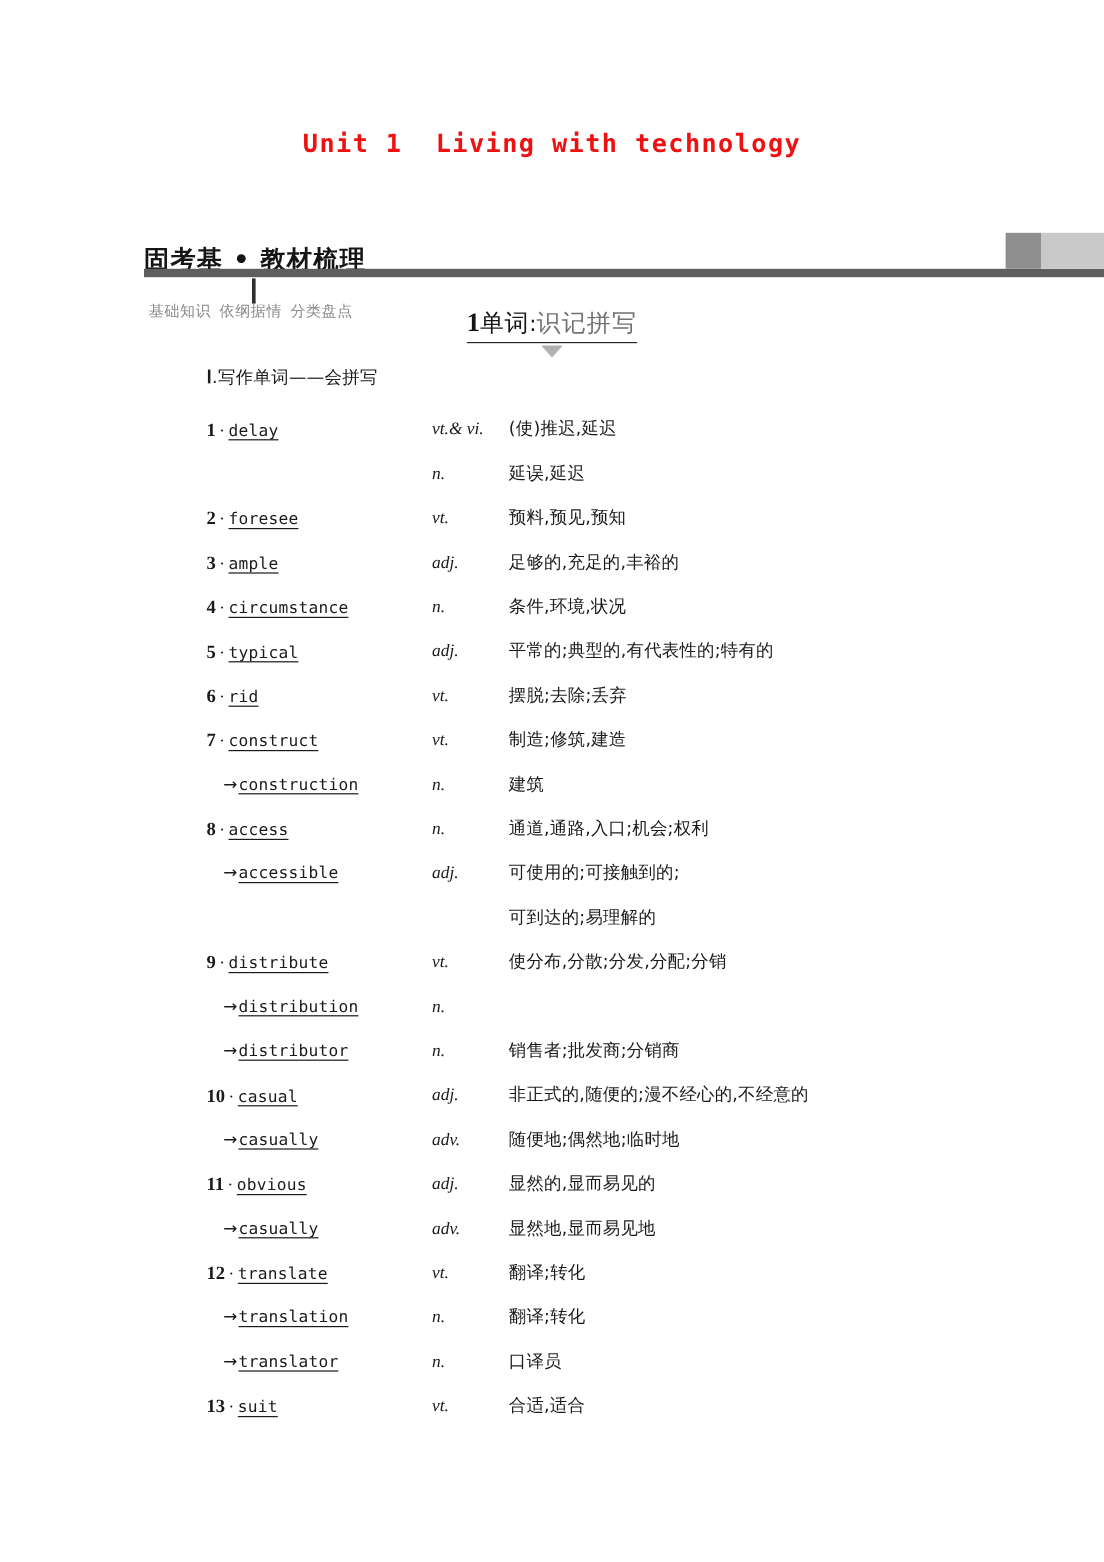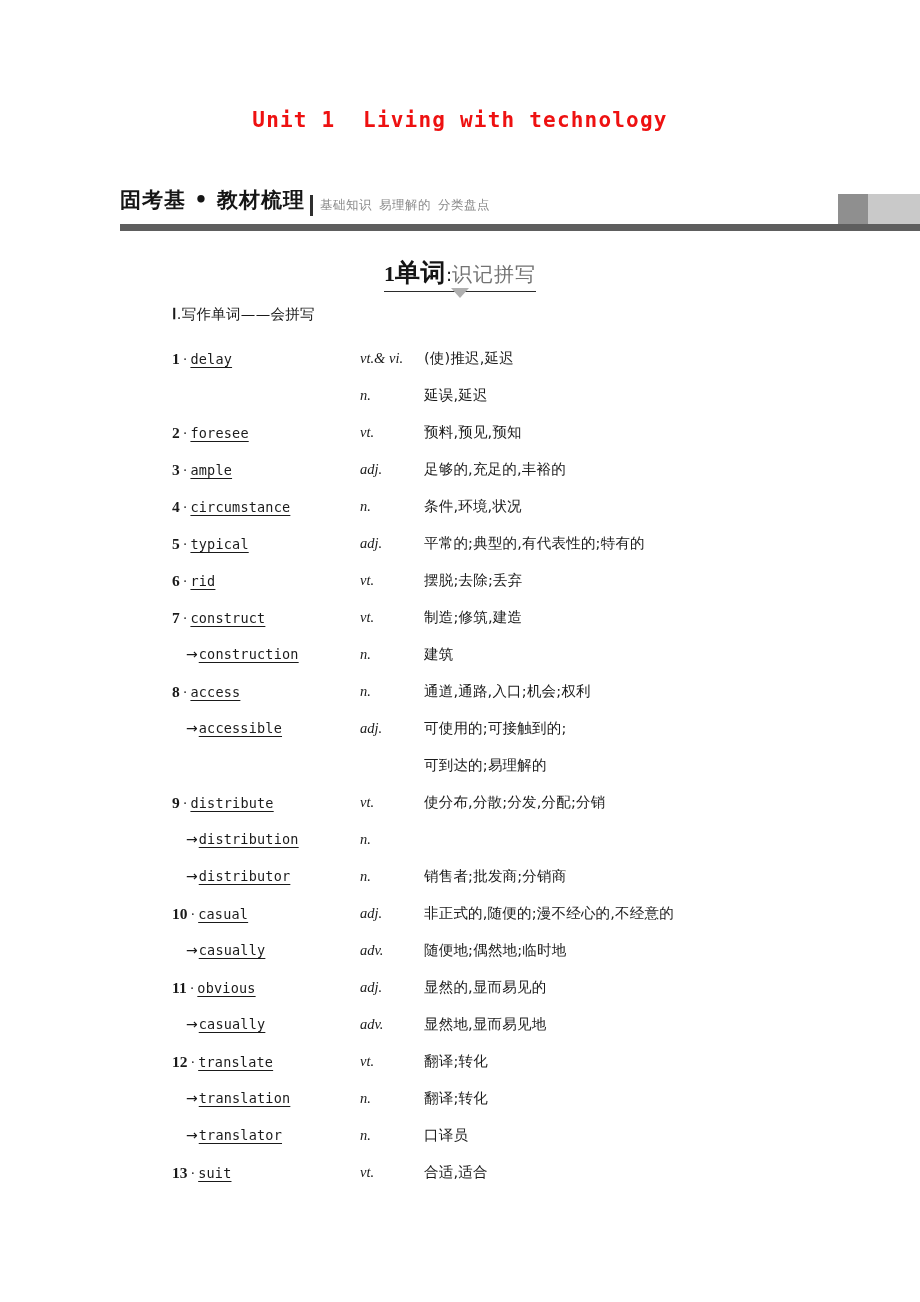--- a/index.html
+++ b/index.html
@@ -42,24 +42,25 @@
   .header-band {
     position: absolute;
     left: 120px;
     top: 186px;
     width: 800px;
     height: 42px;
   }
   .header-left {
     position: absolute;
     left: 0;
-    top: 0;
+    top: 16px;
     display: flex;
-    align-items: flex-end;
-    white-space: nowrap;
+    align-items: center;
+    white-space: nowrap;
+    flex-direction: column;
   }
   .header-main {
     font-family: "DejaVu Sans", "Liberation Sans", sans-serif;
     font-size: 21px;
     font-weight: bold;
     color: #151515;
     letter-spacing: 1px;
   }
   .header-bar-sep {
     display: inline-block;
@@ -110,22 +111,22 @@
     white-space: nowrap;
   }
   .ss-num {
     font-family: "Liberation Serif", serif;
     font-size: 22px;
     font-weight: bold;
     color: #151515;
   }
   .ss-a {
     font-family: "DejaVu Sans", "Liberation Sans", sans-serif;
-    font-size: 25px;
-    font-weight: bold;
+    font-size: 20px;
+    font-weight: normal;
     color: #151515;
     letter-spacing: 0.5px;
   }
   .ss-colon {
     font-family: "DejaVu Sans", "Liberation Sans", sans-serif;
     font-size: 18px;
     color: #151515;
   }
   .ss-b {
     font-family: "DejaVu Sans", "Liberation Sans", sans-serif;
@@ -230,21 +231,21 @@
 
 <div class="page">
 
   <div class="unit-title">Unit 1  Living with technology</div>
 
   <div class="header-band">
     <div class="header-left">
       <span class="header-main">固考基 • 教材梳理</span>
       <span class="header-bar-sep"></span>
       <span class="header-sub">
-        <span>基础知识</span><span>易理解的</span><span>分类盘点</span>
+        <span>基础知识</span><span>依纲据情</span><span>分类盘点</span>
       </span>
     </div>
   </div>
   <div class="header-rule"></div>
   <div class="header-block"></div>
 
   <div class="subsection">
     <span class="subsection-inner">
       <span class="ss-num">1</span><span class="ss-a">单词</span><span class="ss-colon">:</span><span class="ss-b">识记拼写</span>
     </span>

